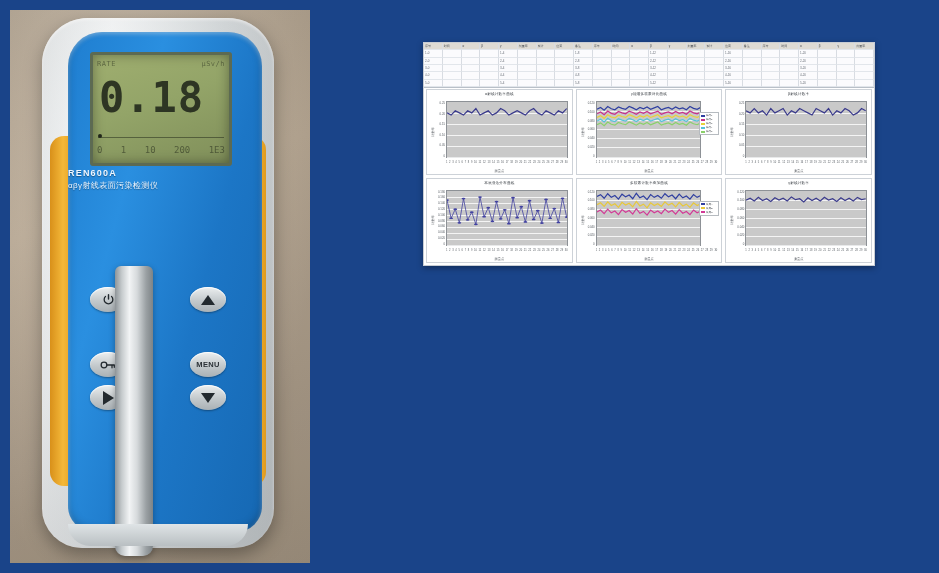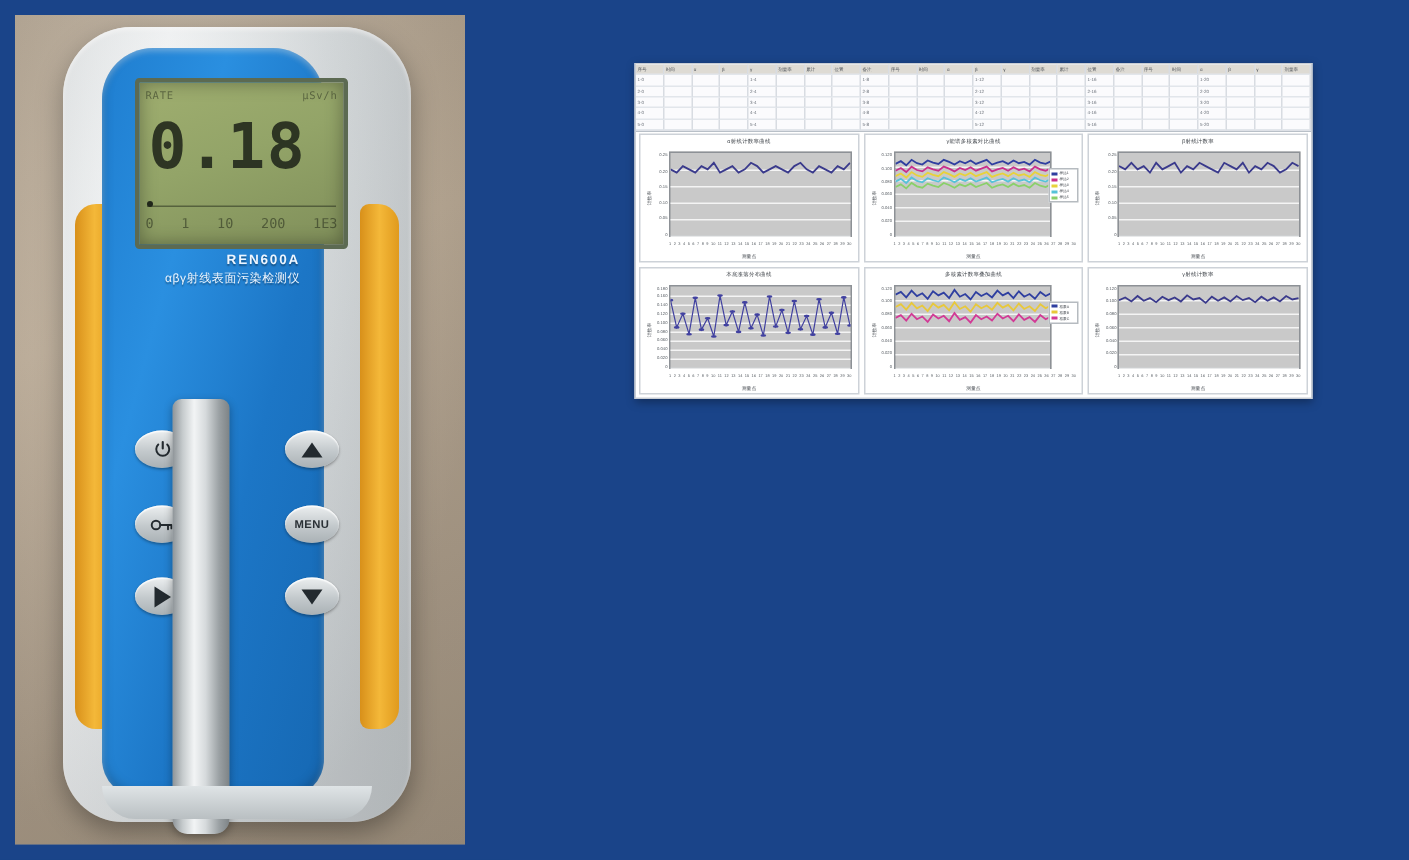--- a/index.html
+++ b/index.html
@@ -37,20 +37,21 @@
   }
   .grip.left{left:8px;border-radius:14px 6px 6px 14px;}
   .grip.right{right:8px;border-radius:6px 14px 14px 6px;}
   
   .face{
     position:absolute;left:26px;top:14px;width:148px;height:500px;
     border-radius:34px 34px 26px 26px;
     background:linear-gradient(105deg,#1f7ed0 0%,#2a8fe0 30%,#1c76c6 62%,#1668b3 100%);
     z-index:2;
     box-shadow:inset 0 2px 4px rgba(255,255,255,.35), inset 0 -3px 8px rgba(0,0,0,.25);
+    padding-left:46px;
   }
   
   .lcd{
     position:absolute;left:22px;top:20px;width:136px;height:108px;
     background:linear-gradient(160deg,#9fae6f 0%,#93a468 45%,#808f5a 100%);
     border:3px solid #5c6a52;border-radius:3px;
     box-shadow:inset 0 0 12px rgba(0,0,0,.35);
     overflow:hidden;
     font-family:"DejaVu Sans Mono", monospace;
     color:#2c3320;
@@ -74,21 +75,21 @@
     border-top:1px solid rgba(40,48,30,.55);
   }
   .lcd-bar i{position:absolute;left:0;top:-4px;width:4px;height:4px;border-radius:50%;background:#20261a;}
   .lcd-scale{
     position:absolute;left:4px;right:4px;top:90px;height:14px;
     display:flex;justify-content:space-between;font-size:9px;opacity:.6;
   }
 
   
   .dev-label{
-    position:absolute;left:0;right:16px;top:136px;text-align:right;color:#eef6ff;
+    position:absolute;left:0;right:0;top:136px;text-align:left;color:#eef6ff;
     text-shadow:0 1px 1px rgba(0,0,0,.35);
   }
   .dev-label .model{font-size:9px;letter-spacing:1.2px;font-weight:bold;}
   .dev-label .cn{font-size:8px;letter-spacing:.4px;margin-top:2px;}
 
   
   .handle{
     position:absolute;left:73px;top:248px;width:38px;height:290px;z-index:4;
     background:linear-gradient(90deg,#8e9498 0%,#c6cbcd 18%,#f2f4f5 38%,#d6dadc 58%,#9aa0a3 82%,#7d8386 100%);
     border-radius:6px 6px 10px 10px;
@@ -97,21 +98,21 @@
   
   .keys{position:absolute;left:0;top:0;width:180px;height:500px;z-index:3;}
   .key{
     position:absolute;width:36px;height:25px;border-radius:50%;
     background:linear-gradient(180deg,#eceff0,#c3c9cc 55%,#aab1b5);
     box-shadow:0 1px 2px rgba(0,0,0,.35), inset 0 1px 1px rgba(255,255,255,.9);
     display:flex;align-items:center;justify-content:center;
     color:#2b3136;font-size:12px;
   }
   .key.kcol-l{left:22px;} .key.kcol-r{left:122px;}
-  .key.krow1{top:255px;} .key.krow2{top:305px;} .key.krow3{top:353px;}
+  .key.krow1{top:255px;} .key.krow2{top:320px;} .key.krow3{top:353px;}
   .key .menu-txt{font-size:7.5px;font-weight:bold;letter-spacing:.3px;}
   .tri{width:0;height:0;}
   .tri.up{border-left:7px solid transparent;border-right:7px solid transparent;border-bottom:10px solid #232a2f;}
   .tri.down{border-left:7px solid transparent;border-right:7px solid transparent;border-top:10px solid #232a2f;}
   .tri.right{border-top:7px solid transparent;border-bottom:7px solid transparent;border-left:11px solid #232a2f;}
 
   
   .foot{
     position:absolute;left:26px;bottom:2px;width:180px;height:22px;
     border-radius:0 0 26px 26px;

